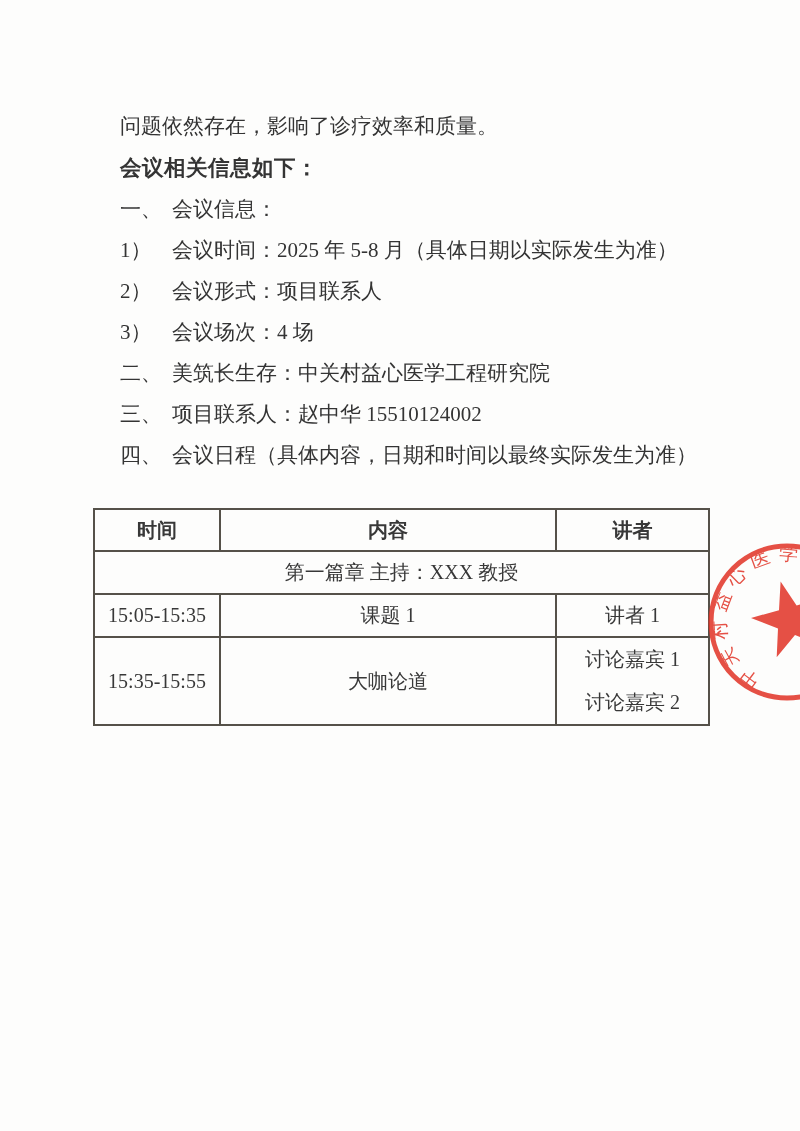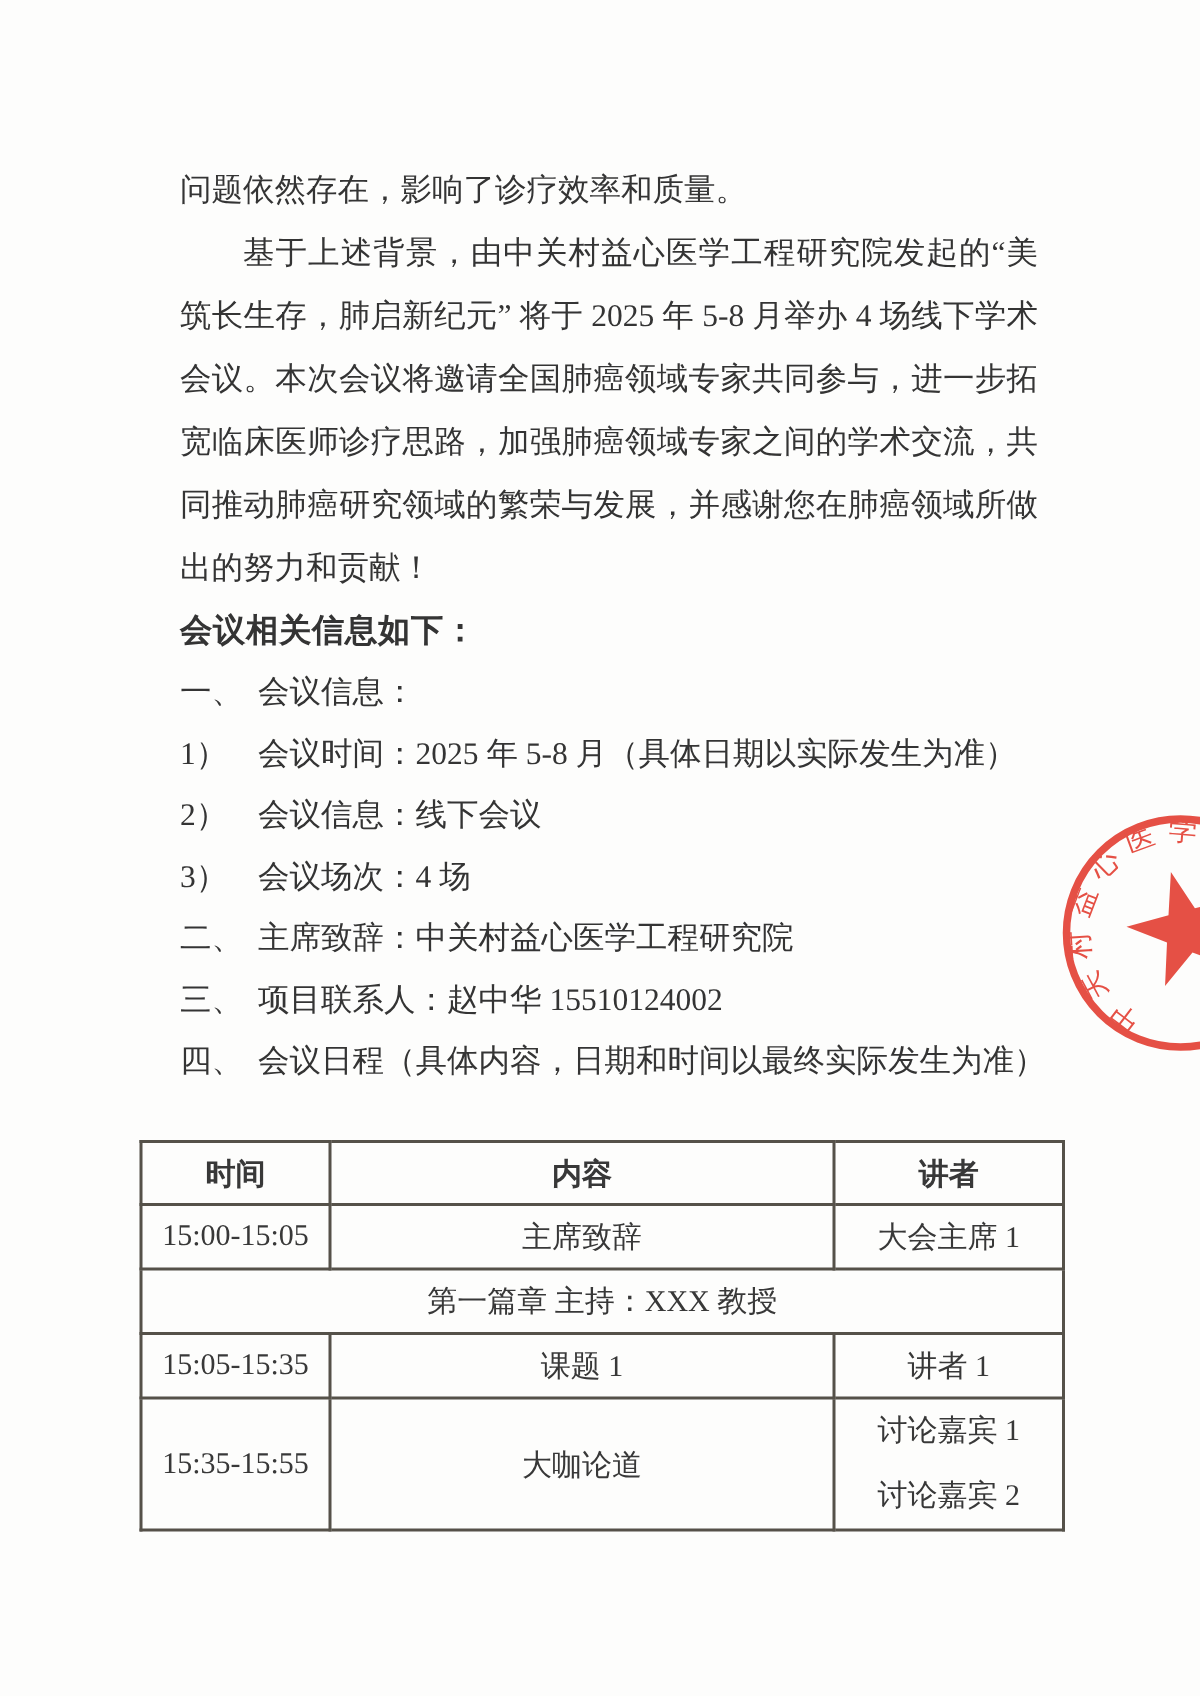--- a/index.html
+++ b/index.html
@@ -51,38 +51,37 @@
     pointer-events:none;
   }
 </style>
 </head>
 <body>
 
 <div class="page">
 
   <div class="textblock">
     <p class="p-cont" style="margin:0;">问题依然存在，影响了诊疗效率和质量。</p>
-    <p class="p-body" style="margin:0;">基于上述背景，由中关村益心医学工程研究院发起的“美筑长生存，肺启新纪元” 将于 2025 年 5-8 月举办 4 场线下学术会议。本次会议将邀请全国肺癌领域专家共同参与，进一步拓宽临床医师诊疗思路，加强肺癌领域专家之间的学术交流，共同推动肺癌研究领域的繁荣与发展，并感谢您在肺癌领域所做出的努力和贡献！</p>
     <p class="heading" style="margin:0;">会议相关信息如下：</p>
 
     <div class="list">
       <div class="li">
         <span class="marker">一、</span><span>会议信息：</span>
       </div>
       <div class="li">
         <span class="marker">1）</span><span>会议时间：2025 年 5-8 月（具体日期以实际发生为准）</span>
       </div>
       <div class="li">
-        <span class="marker">2）</span><span>会议信息：线下会议</span>
+        <span class="marker">2）</span><span>会议形式：项目联系人</span>
       </div>
       <div class="li">
         <span class="marker">3）</span><span>会议场次：4 场</span>
       </div>
       <div class="li">
-        <span class="marker">二、</span><span>主席致辞：中关村益心医学工程研究院</span>
+        <span class="marker">二、</span><span>美筑长生存：中关村益心医学工程研究院</span>
       </div>
       <div class="li">
         <span class="marker">三、</span><span>项目联系人：赵中华 15510124002</span>
       </div>
       <div class="li">
         <span class="marker">四、</span><span>会议日程（具体内容，日期和时间以最终实际发生为准）</span>
       </div>
     </div>
   </div>
 
@@ -90,25 +89,20 @@
     <colgroup>
       <col style="width:126px">
       <col style="width:336px">
       <col style="width:153px">
     </colgroup>
     <tbody>
         <tr>
       <th>时间</th>
       <th>内容</th>
       <th>讲者</th>
-    </tr>
-    <tr class="row-normal">
-      <td>15:00-15:05</td>
-      <td>主席致辞</td>
-      <td>大会主席 1</td>
     </tr>
     <tr class="row-merged">
       <td colspan="3">第一篇章 主持：XXX 教授</td>
     </tr>
     <tr class="row-normal">
       <td>15:05-15:35</td>
       <td>课题 1</td>
       <td>讲者 1</td>
     </tr>
     <tr class="row-tall">

